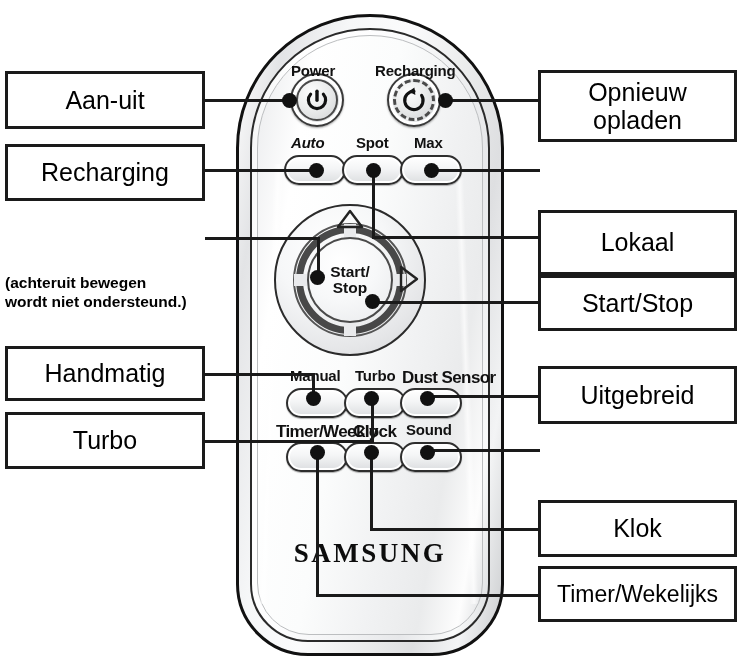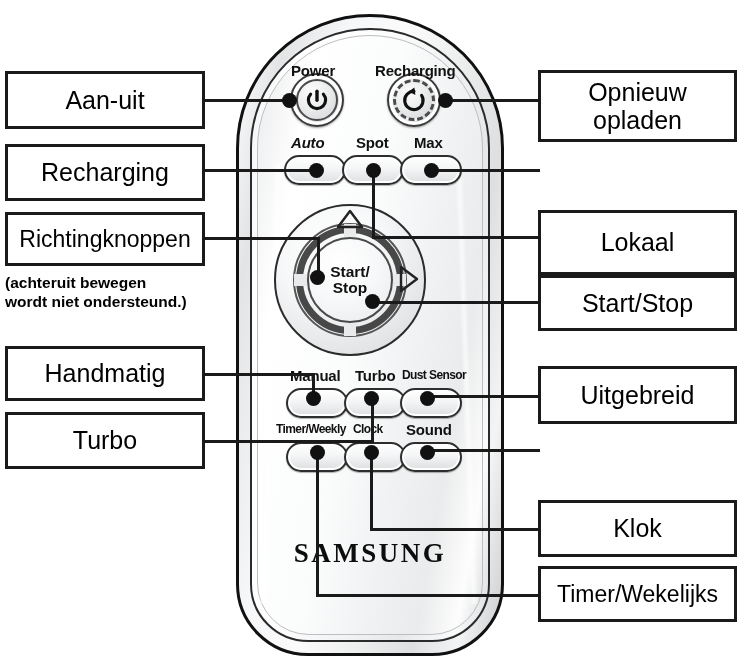--- a/index.html
+++ b/index.html
@@ -50,21 +50,21 @@
     box-sizing:border-box;}
 
   
   .streak{position:absolute;background:linear-gradient(90deg,
      rgba(255,255,255,0) 0%,rgba(255,255,255,.95) 50%,rgba(255,255,255,0) 100%);
      pointer-events:none;}
 
   
   .blab{position:absolute;font-size:15px;font-weight:700;color:#111;
         white-space:nowrap;z-index:22;letter-spacing:-0.2px;}
-  .blab.sm{font-size:12px;letter-spacing:-0.6px;}
+  .blab.sm{font-size:17px;letter-spacing:-0.6px;}
 
   
   .rbtn{position:absolute;width:54px;height:54px;border-radius:50%;
         border:2px solid #3a3a3a;box-sizing:border-box;z-index:20;
         background:radial-gradient(circle at 34% 28%,#ffffff 0%,#f2f3f4 42%,#d7d9db 78%,#c2c4c6 100%);
         box-shadow:inset 0 0 0 3px #ffffff, 0 1px 2px rgba(0,0,0,.35);}
   .rbtn .ring{position:absolute;left:4px;top:4px;right:4px;bottom:4px;
         border-radius:50%;border:2px solid #4a4a4a;
         background:radial-gradient(circle at 36% 30%,#fdfdfd 0%,#eceded 45%,#d2d4d6 100%);}
   .rbtn.dashed .ring{border-style:dashed;border-width:3px;}
@@ -247,23 +247,20 @@
   <div class="dot" style="left:420px;top:437px;"></div>
 
   <div class="cbox" style="left:5px;top:63px;width:200px;height:58px;">
     <span>Aan-uit</span>
   </div>
 
   <div class="cbox" style="left:5px;top:136px;width:200px;height:57px;">
     <span>Recharging</span>
   </div>
 
-  <div class="cbox" style="left:5px;top:204px;width:200px;height:54px;font-size:23px;">
-    <span>Richtingknoppen</span>
-  </div>
 
   <div class="subnote" style="left:5px;top:266px;width:210px;">
     <div>(achteruit bewegen</div>
     <div>wordt niet ondersteund.)</div>
   </div>
 
   <div class="cbox" style="left:5px;top:338px;width:200px;height:55px;">
     <span>Handmatig</span>
   </div>
 

